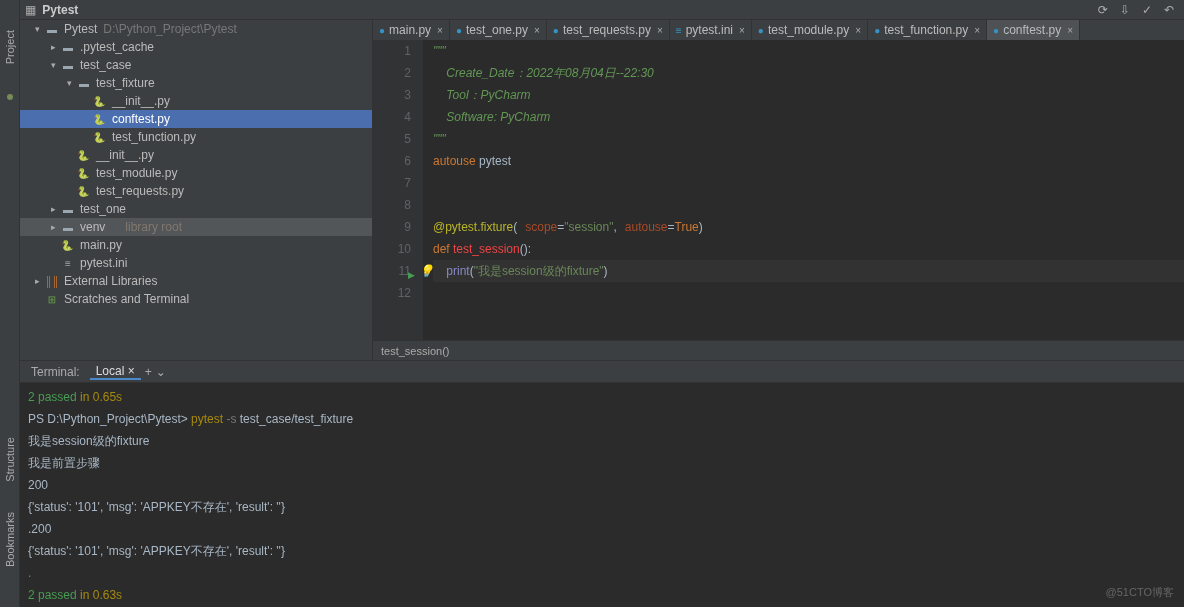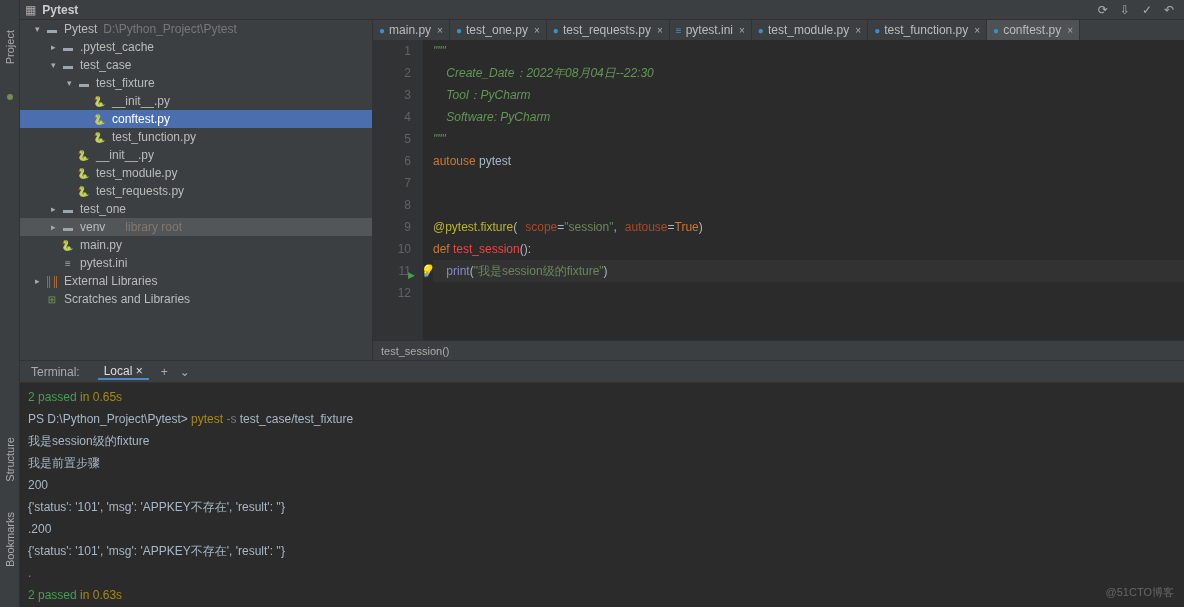--- a/index.html
+++ b/index.html
@@ -51,21 +51,21 @@
   .comm { color: #629755; }
   .deco { color: #bbb529; font-style: normal; }
   .param { color: #aa4926; font-style: normal; padding-left: 8px; }
   .bool { color: #cc7832; font-style: normal; }
   .builtin { color: #8888c6; font-style: normal; }
   .plain { color: #a9b7c6; font-style: normal; }
   
   .breadcrumb-bottom { height: 20px; background: #3c3f41; border-top: 1px solid #323232; padding-left: 8px; display: flex; align-items: center; color: #aaa; font-size: 11px; }
   
   .terminal-panel { height: 247px; border-top: 1px solid #323232; background: #2b2b2b; display: flex; flex-direction: column; }
-  .terminal-tabs { height: 22px; background: #3c3f41; display: flex; align-items: center; padding-left: 5px; gap: 12px; border-bottom: 1px solid #323232; }
+  .terminal-tabs { height: 22px; background: #3c3f41; display: flex; align-items: center; padding-left: 5px; gap: 4px; border-bottom: 1px solid #323232; }
   .terminal-tabs .ttab { padding: 0 6px; color: #aaa; cursor: pointer; }
   .terminal-tabs .ttab.active { border-bottom: 2px solid #4a88c7; color: #ddd; }
   .terminal-tabs .ticon { color: #aaa; cursor: pointer; }
   .terminal-body { flex: 1; padding: 3px 8px; font-family: Consolas, monospace; font-size: 13px; line-height: 22px; color: #bbb; overflow: hidden; position: relative; }
   .term-line { white-space: pre; }
   .green { color: #499c54; }
   .yellow { color: #a68a0d; }
   .gray { color: #777; }
   .watermark { position: absolute; bottom: 4px; right: 10px; color: #666; font-size: 11px; font-family: sans-serif; }
 </style>
@@ -168,21 +168,21 @@
           <span>pytest.ini</span>
         </div>
         <div class="tree-row" style="padding-left: 15px;">
           <span class="chevron">▸</span>
           <span class="icon" style="color:#cc7832">║║</span>
           <span>External Libraries</span>
         </div>
         <div class="tree-row" style="padding-left: 15px;">
           <span class="chevron"></span>
           <span class="icon" style="color:#6a9f4e">⊞</span>
-          <span>Scratches and Libraries</span>
+          <span>Scratches and Terminal</span>
         </div>
       </div>
 
     <div class="editor-panel">
       <div class="tabs" id="tabs">
           <div class="tab">
             <span class="pyico">●</span>
             <span>main.py</span>
             <span class="close">×</span>
           </div>

